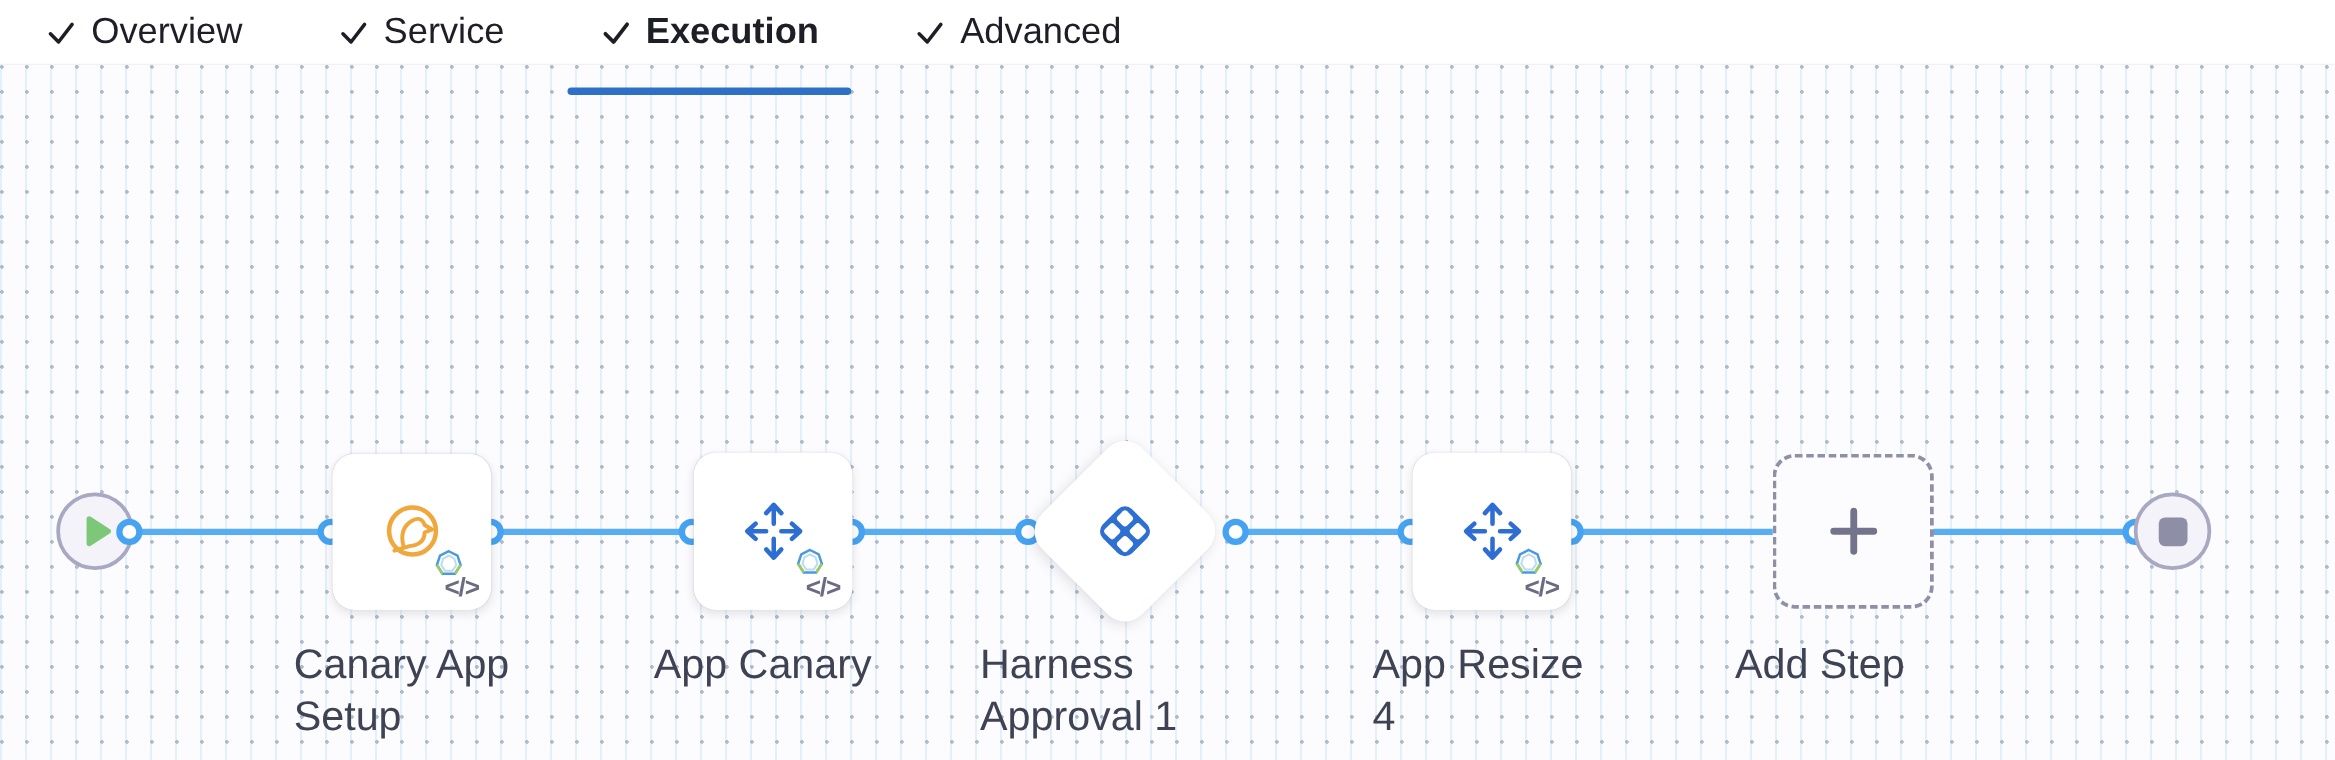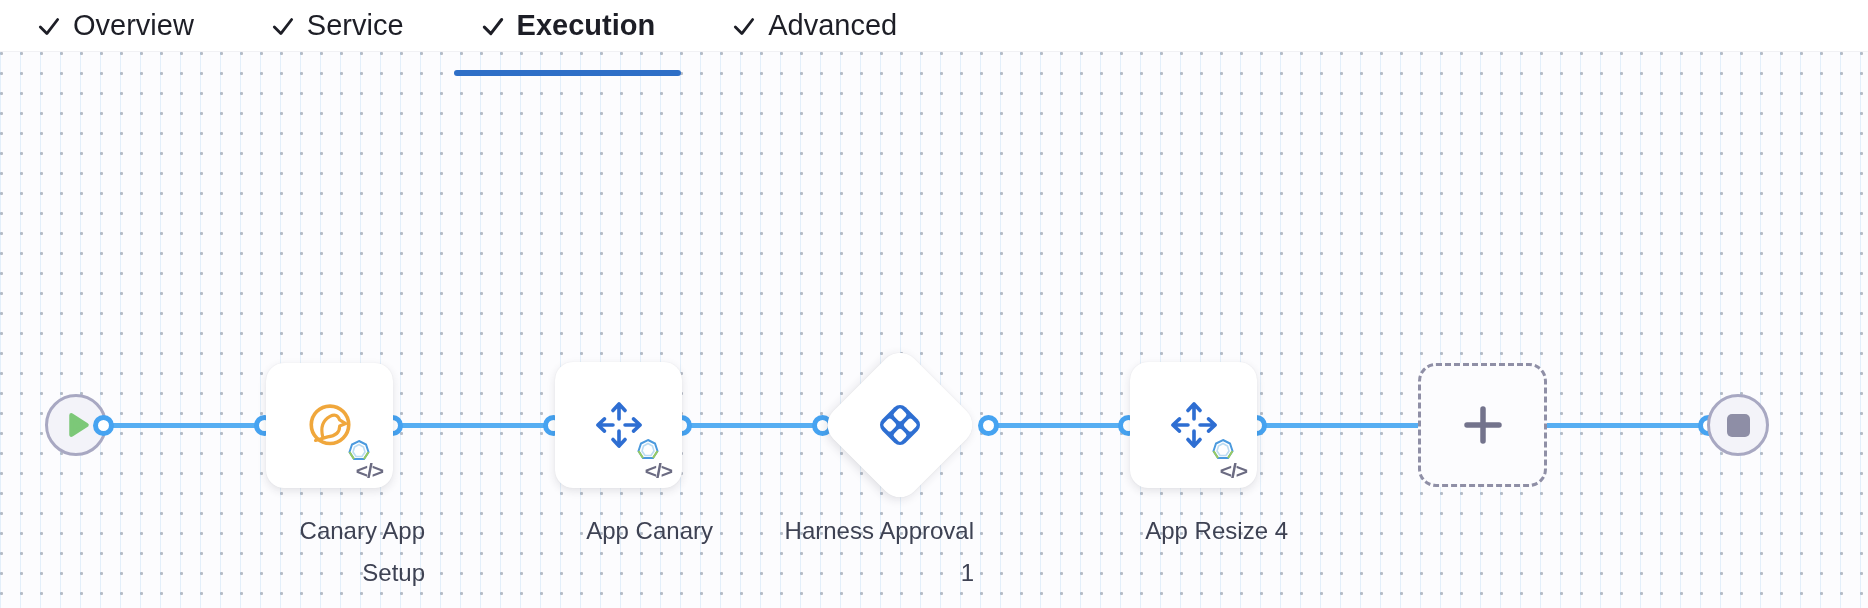--- a/index.html
+++ b/index.html
@@ -47,22 +47,22 @@
     box-shadow:0 3px 10px rgba(40,41,61,0.13), 0 0 1px rgba(40,41,61,0.10);
     display:flex; align-items:center; justify-content:center; cursor:pointer; }
   .diamond .unrotate { transform:rotate(-45deg); display:flex; }
 
   .add-step { position:absolute; left:1418px; top:311px; width:129px; height:124px;
     border:3.5px dashed #8f8fa6; border-radius:18px; background:#fcfcfe;
     display:flex; align-items:center; justify-content:center; cursor:pointer; }
 
   .stop-square { width:23px; height:23px; border-radius:5px; background:#8e8ea6; }
 
-  .node-label { position:absolute; top:458px; width:190px; text-align:right;
-    font-size:24px; line-height:42px; color:#3e4253; }
+  .node-label { position:absolute; top:458px; width:190px; text-align:left;
+    font-size:33px; line-height:42px; color:#3e4253; }
 </style>
 </head>
 <body>
 
 <header class="tabbar">
   <div class="tab">
     <svg width="26" height="26" viewBox="0 0 24 24">
         <path d="M4 13 l6 6 L20 6" fill="none" stroke="#1d1e26" stroke-width="2.6" stroke-linecap="round" stroke-linejoin="round"></path>
       </svg>
     <span>Overview</span>
@@ -187,13 +187,14 @@
   </div>
 
   <div class="round-node" style="left:1707px; top:342px;">
     <span class="stop-square"></span>
   </div>
 
   <div class="node-label" style="left:235px;">Canary App Setup</div>
   <div class="node-label" style="left:523px;">App Canary</div>
   <div class="node-label" style="left:784px;">Harness Approval 1</div>
   <div class="node-label" style="left:1098px;">App Resize 4</div>
+  <div class="node-label" style="left:1388px;">Add Step</div>
 </div>
 
 </body></html>

